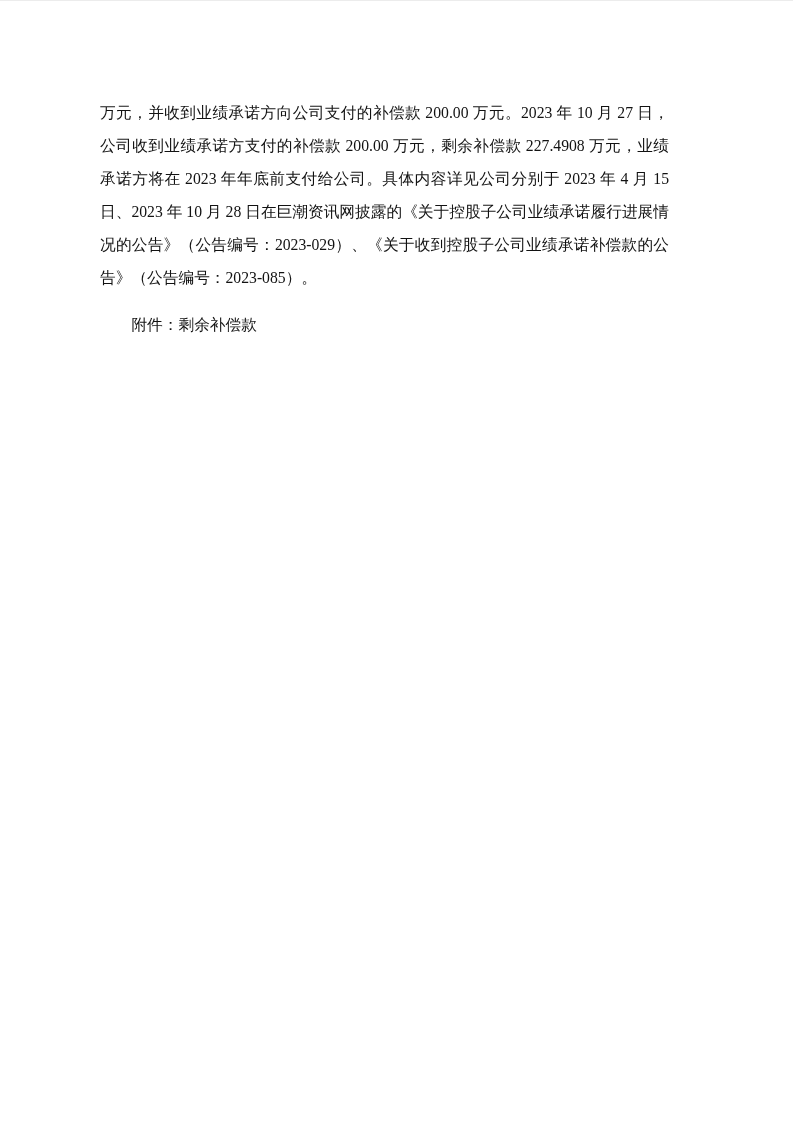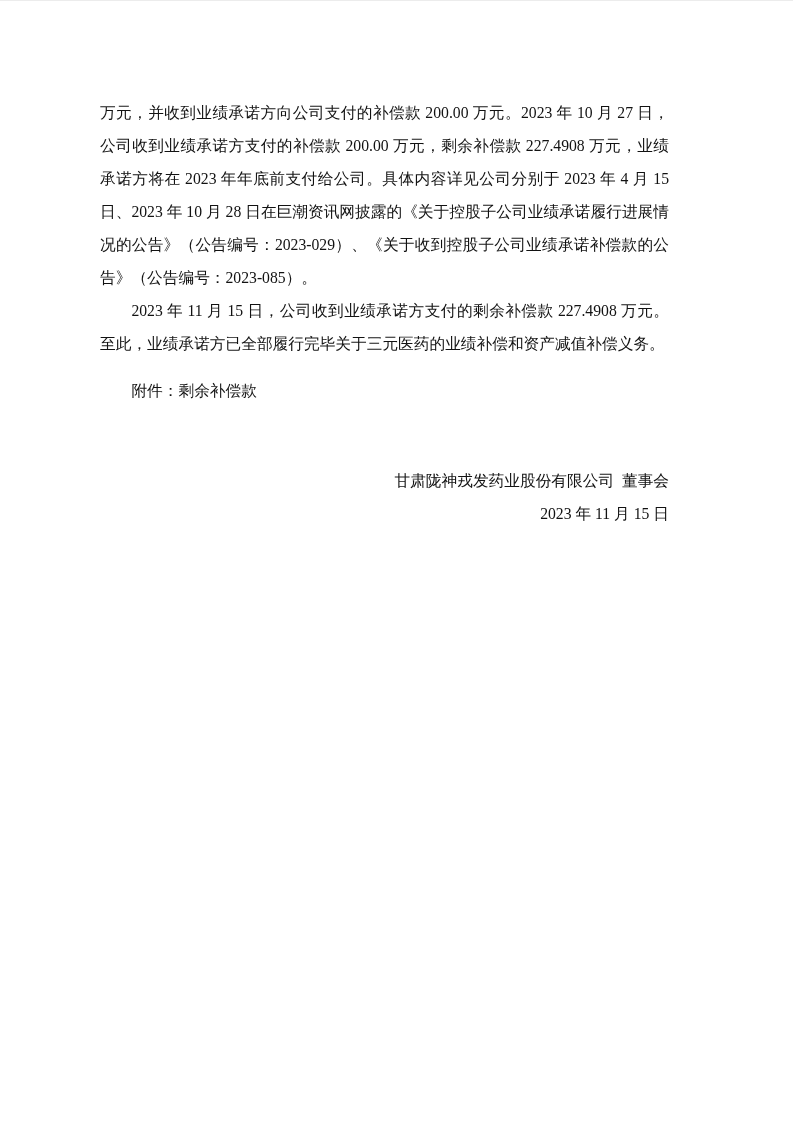--- a/index.html
+++ b/index.html
@@ -54,24 +54,19 @@
   }
 </style>
 </head>
 <body>
 
 <div class="page">
   <div class="text-block">
 
     <p class="para no-indent">万元，并收到业绩承诺方向公司支付的补偿款 200.00 万元。2023 年 10 月 27 日，公司收到业绩承诺方支付的补偿款 200.00 万元，剩余补偿款 227.4908 万元，业绩承诺方将在 2023 年年底前支付给公司。具体内容详见公司分别于 2023 年 4 月 15 日、2023 年 10 月 28 日在巨潮资讯网披露的《关于控股子公司业绩承诺履行进展情况的公告》（公告编号：2023-029）、《关于收到控股子公司业绩承诺补偿款的公告》（公告编号：2023-085）。</p>
 
-    <p class="para indent">2023 年 11 月 15 日，公司收到业绩承诺方支付的剩余补偿款 227.4908 万元。至此，业绩承诺方已全部履行完毕关于三元医药的业绩补偿和资产减值补偿义务。</p>
 
 
     <p class="para indent attachment">附件：剩余补偿款</p>
 
-    <div class="signature">
-      <p class="sig-line">甘肃陇神戎发药业股份有限公司 董事会</p>
-      <p class="sig-line">2023 年 11 月 15 日</p>
-    </div>
 
   </div>
 </div>
 
 </body></html>

